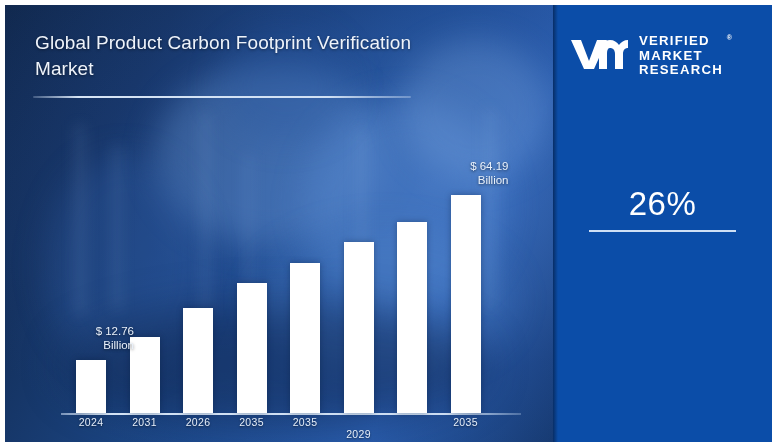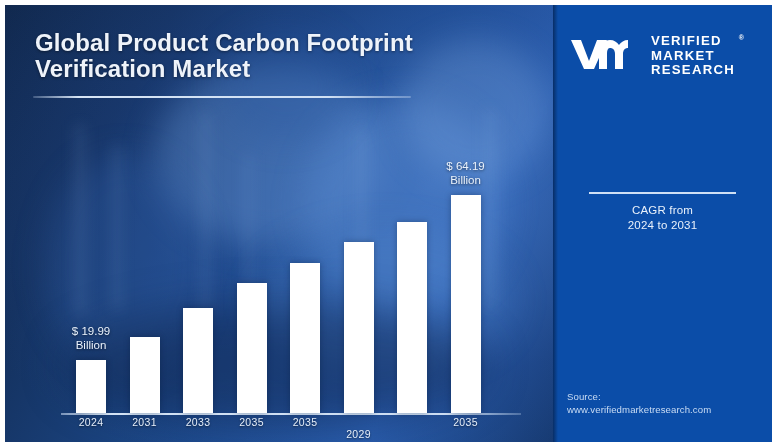--- a/index.html
+++ b/index.html
@@ -62,23 +62,23 @@
   .s4 { left: 240px; top: 150px; width: 7px;  height: 150px; }
   .s5 { left: 352px; top: 125px; width: 9px;  height: 180px; }
   .s6 { left: 480px; top: 105px; width: 11px; height: 200px; }
 
   #chart-title {
     position: absolute;
     left: 30px;
     top: 25px;
     width: 400px;
     color: #eef3fa;
-    font-size: 24px;
+    font-size: 19px;
     line-height: 26px;
-    font-weight: 700;
+    font-weight: 400;
     letter-spacing: 0.1px;
     text-shadow: 0 1px 3px rgba(0,0,0,0.45);
   }
   #title-underline {
     position: absolute;
     left: 28px;
     top: 91px;
     width: 378px;
     height: 2px;
     background: linear-gradient(to right, rgba(205,222,245,0.25), rgba(225,238,252,0.95) 12%, rgba(225,238,252,0.9) 78%, rgba(205,222,245,0.35));
@@ -112,21 +112,21 @@
     width: 48px;
     text-align: center;
     color: #e5eefa;
     font-size: 10.5px;
     letter-spacing: 0.3px;
     text-shadow: 0 1px 2px rgba(0,0,0,0.5);
   }
   .value-label {
     position: absolute;
     width: 86px;
-    text-align: center;
+    text-align: right;
     color: #eaf2fc;
     font-size: 11.5px;
     line-height: 14px;
     text-shadow: 0 1px 3px rgba(0,0,0,0.55);
   }
   #value-first { left: 40px; top: 314px; }
   #value-last  { left: 386px; top: 150px; }
 
   
   #brand-panel {
@@ -147,21 +147,21 @@
   }
 
   #logo {
     position: absolute;
     left: 16px;
     top: 25px;
     width: 192px;
     height: 52px;
     display: flex;
     align-items: center;
-    gap: 20px;
+    gap: 8px;
   }
   #logo-mark { flex: 0 0 auto; }
   #logo-text {
     position: relative;
     color: #ffffff;
     font-size: 13.2px;
     line-height: 14.6px;
     font-weight: 700;
     letter-spacing: 1.25px;
   }
@@ -235,35 +235,35 @@
     <div id="title-underline"></div>
 
     <div id="plot">
 
       <div id="axis-line"></div>
     <div class="bar" title="2024: $12.76 USD Billion" style="left: 71px; width: 30px; top: 355px; height: 53px;"></div>
         <div class="tick-label" style="left: 62px;">2024</div>
         <div class="bar" title="2025: $16.08 USD Billion" style="left: 124.5px; width: 30px; top: 332px; height: 76px;"></div>
         <div class="tick-label" style="left: 115.5px;">2031</div>
         <div class="bar" title="2026: $20.26 USD Billion" style="left: 178px; width: 30px; top: 303px; height: 105px;"></div>
-        <div class="tick-label" style="left: 169px;">2033</div>
+        <div class="tick-label" style="left: 169px;">2026</div>
         <div class="bar" title="2027: $25.53 USD Billion" style="left: 231.5px; width: 30px; top: 278px; height: 130px;"></div>
         <div class="tick-label" style="left: 222.5px;">2035</div>
         <div class="bar" title="2028: $32.17 USD Billion" style="left: 285px; width: 30px; top: 258px; height: 150px;"></div>
         <div class="tick-label" style="left: 276px;">2035</div>
         <div class="bar" title="2029: $40.53 USD Billion" style="left: 338.5px; width: 30px; top: 237px; height: 171px;"></div>
         <div class="tick-label" style="left: 329.5px; margin-top: 12px;">2029</div>
         <div class="bar" title="2030: $51.07 USD Billion" style="left: 392px; width: 30px; top: 217px; height: 191px;"></div>
         <div class="tick-label" style="left: 383px; margin-top: 45px;">2030</div>
         <div class="bar" title="2031: $64.19 USD Billion" style="left: 445.5px; width: 30px; top: 190px; height: 218px;"></div>
         <div class="tick-label" style="left: 436.5px;">2035</div>
       </div>
 
     <div class="value-label" id="value-first" style="left: 43px; top: 319px;">
-      <div>$ 19.99</div>
+      <div>$ 12.76</div>
       <div>Billion</div>
     </div>
     <div class="value-label" id="value-last" style="left: 417.5px; top: 154px;">
       <div>$ 64.19</div>
       <div>Billion</div>
     </div>
   </div>
 
   <div id="brand-panel">
     <div id="panel-edge"></div>
@@ -277,25 +277,18 @@
       </span>
       <span id="logo-text">
         <span>VERIFIED</span><br>
         <span>MARKET</span><br>
         <span>RESEARCH</span>
         <span id="logo-reg">®</span>
       </span>
     </div>
 
     <div id="cagr-block">
+      <div id="cagr-value">26%</div>
       <div id="cagr-divider"></div>
-      <div id="cagr-caption">
-        <span>CAGR from</span><br>
-        <span>2024 to 2031</span>
-      </div>
-    </div>
-
-    <div id="source-block">
-      <div>Source:</div>
-      <div>www.verifiedmarketresearch.com</div>
-    </div>
+    </div>
+
   </div>
 </div>
 
 </body></html>

